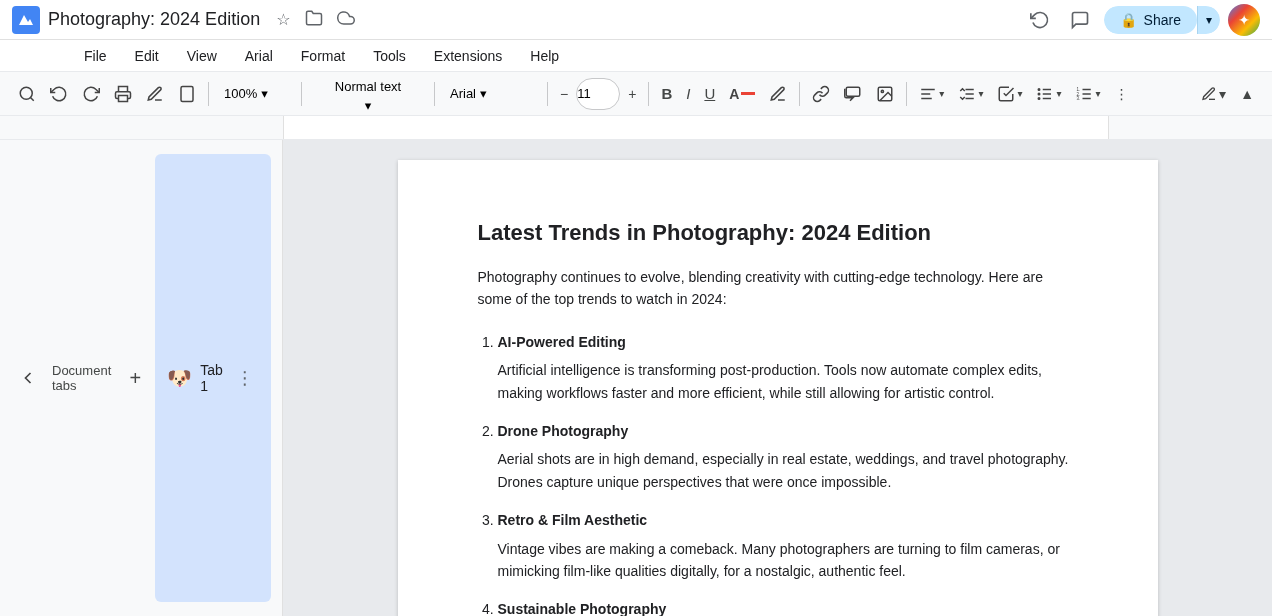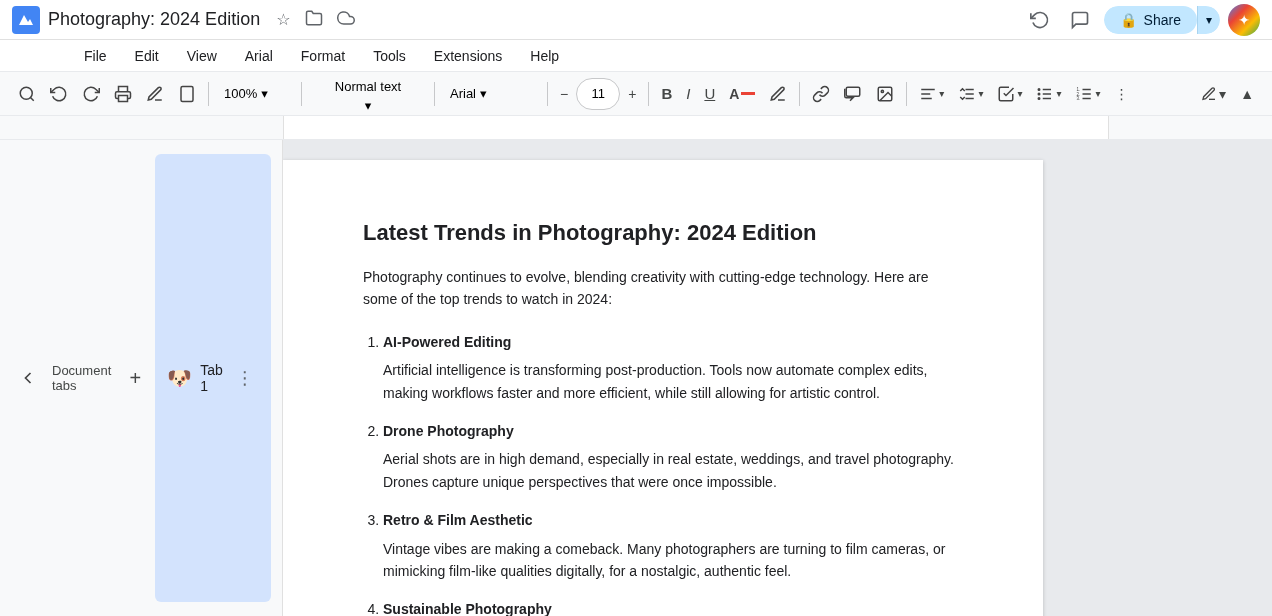--- a/index.html
+++ b/index.html
@@ -111,21 +111,21 @@
     .tb-select {
       height: 32px; border: 1px solid transparent; background: transparent;
       border-radius: 4px; padding: 0 8px; font-size: 13px; cursor: pointer;
       display: flex; align-items: center; gap: 4px; min-width: 80px;
     }
     .tb-font-select {
       min-width: 100px;
     }
     .tb-num {
       width: 44px; height: 32px; border: 1px solid #c7c8ca;
-      border-radius: 16px; text-align: center; font-size: 13px;
+      border-radius: 16px; text-align: left; font-size: 13px;
       background: white;
     }
 
     
     .ruler {
       background: #f8f9fa;
       height: 24px;
       border-bottom: 1px solid #e8eaed;
       position: relative;
       overflow: hidden;
@@ -191,20 +191,21 @@
       display: flex; align-items: center; justify-content: center;
     }
     .tab-icon { font-size: 16px; color: #5f6368; }
 
     
     .doc-area {
       flex: 1;
       background: #e8eaed;
       overflow-y: auto;
       display: flex;
+      justify-content: center;
       padding: 20px 0;
     }
     .doc-page {
       background: white;
       width: 760px;
       min-height: 500px;
       padding: 60px 80px;
       box-shadow: 0 1px 4px rgba(0,0,0,0.2);
     }
     .doc-heading {

